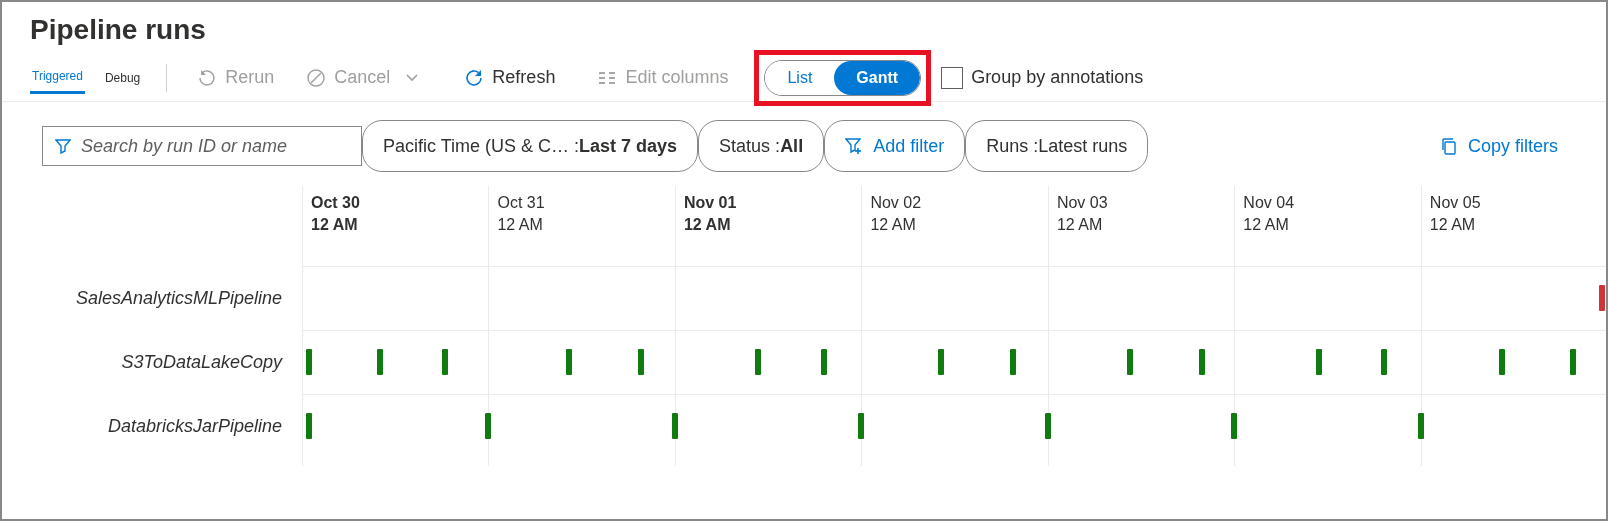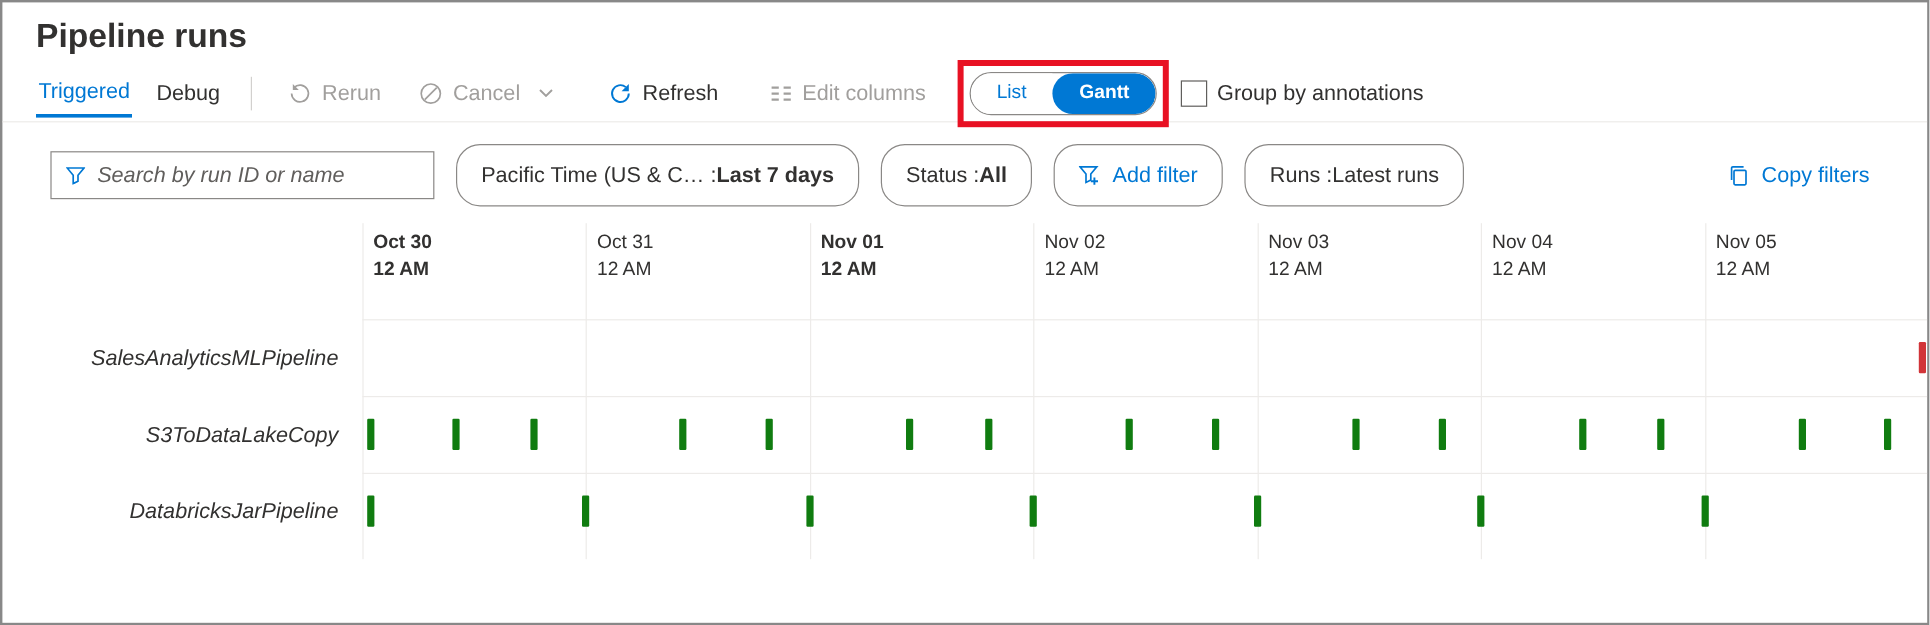--- a/index.html
+++ b/index.html
@@ -24,21 +24,21 @@
   .toolbar {
     display: flex;
     align-items: center;
     padding: 0 28px;
     height: 48px;
     border-bottom: 1px solid #edebe9;
     gap: 6px;
   }
   .tabs { display: flex; gap: 18px; align-items: center; }
   .tab {
-    font-size: 18px;
+    font-size: 12px;
     padding: 8px 2px;
     cursor: pointer;
     color: #323130;
   }
   .tab.active {
     color: #0078d4;
     border-bottom: 3px solid #0078d4;
     font-weight: 400;
   }
   .vdiv {
@@ -80,21 +80,20 @@
     border: 5px solid #e81123;
     pointer-events:none;
   }
   .chk-row { display:flex; align-items:center; gap:8px; margin-left:14px; font-size:18px; cursor:pointer; }
   .chk {
     width:22px; height:22px; border:1px solid #605e5c; background:#fff;
   }
   .filterbar {
     display:flex;
     align-items:center;
-    gap:18px;
     padding: 18px 28px 14px 40px;
   }
   .search {
     display:flex; align-items:center; gap:10px;
     border:1px solid #8a8886;
     height:40px; width:320px;
     padding:0 12px;
     font-style: italic;
     color:#605e5c;
     font-size:18px;

